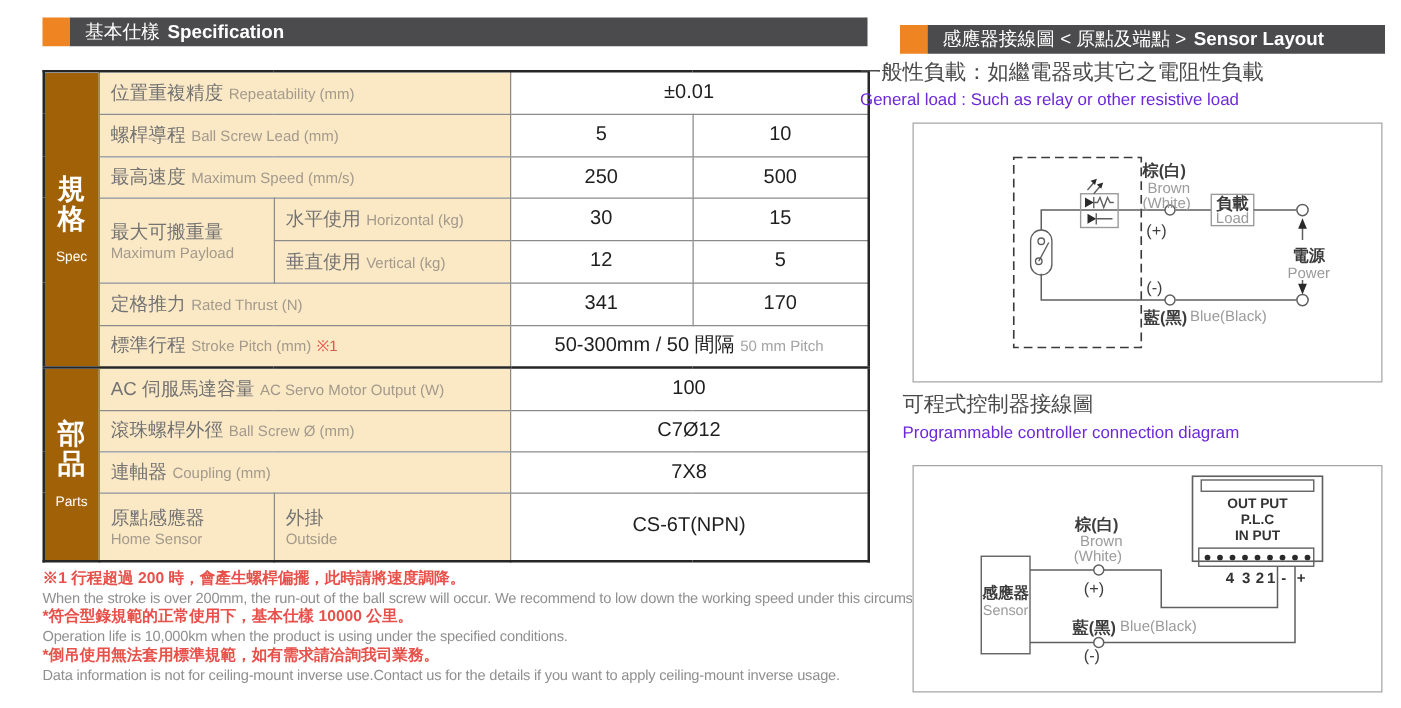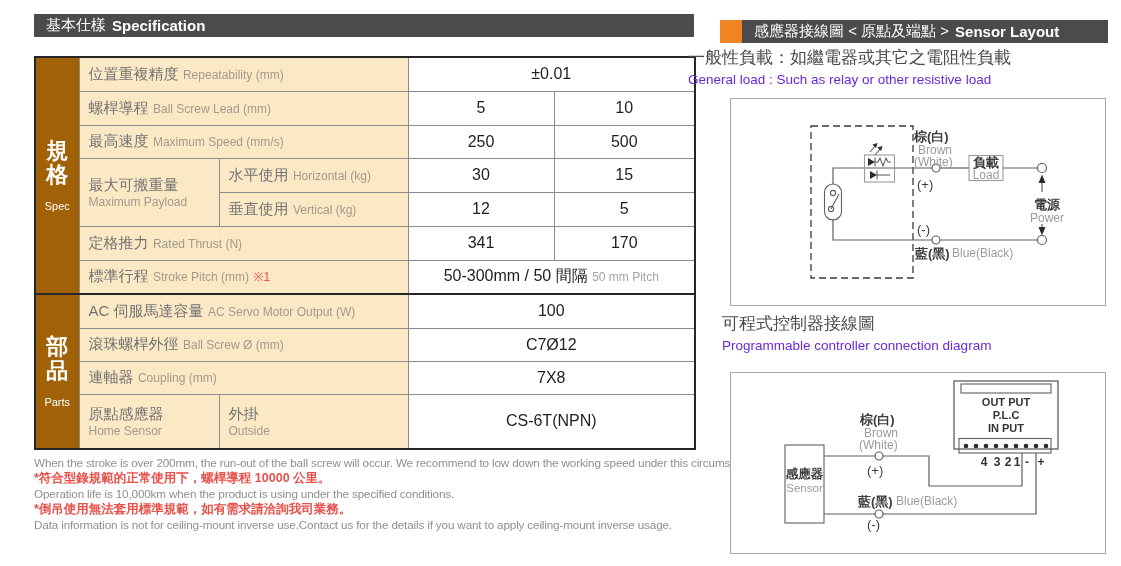--- a/index.html
+++ b/index.html
@@ -5,21 +5,21 @@
   html,body{margin:0;padding:0;background:#fff;}
   .page{position:relative;width:1121px;height:566px;background:#ffffff;
         font-family:"Liberation Sans",sans-serif;overflow:hidden;}
 
   
   .hdr{position:absolute;height:23px;display:flex;align-items:stretch;}
   .hdr .sq{width:22px;background:#ef8522;}
   .hdr .bar{flex:1;background:#4b4b4d;color:#fff;display:flex;align-items:center;
             padding-left:12px;font-size:15px;gap:6px;white-space:nowrap;}
   .hdr .bar .b{font-weight:bold;}
-  .hdr-left{left:34px;top:14px;width:660px;flex-direction:column;}
+  .hdr-left{left:34px;top:14px;width:660px;}
   .hdr-right{left:720px;top:20px;width:388px;}
 
   
   .tblwrap{position:absolute;left:34px;top:56px;}
   table.spec{border-collapse:collapse;table-layout:fixed;border:2px solid #262626;}
   table.spec td{border:1px solid #8b8b8b;overflow:hidden;vertical-align:middle;}
   tr.h34{height:34px;} tr.h33{height:33px;} tr.h55{height:55px;}
   td.side{background:#a16207;border-right:2px solid #262626;text-align:center;color:#fff;}
   .side-cjk{width:26px;margin:0 auto;font-size:22px;font-weight:bold;line-height:1.08;word-break:break-all;}
   .side-en{font-size:11px;margin-top:14px;}
@@ -184,22 +184,23 @@
           <div class="cjk">外掛</div>
           <div class="en">Outside</div>
         </td>
         <td class="val vdark" colspan="2">CS-6T(NPN)</td>
       </tr>
     </tbody>
       </table>
   </div>
 
   <div class="footnotes">
+    <div class="fn-red">※1 行程超過 200 時，會產生螺桿偏擺，此時請將速度調降。</div>
     <div class="fn-gray">When the stroke is over 200mm, the run-out of the ball screw will occur. We recommend to low down the working speed under this circumstances.</div>
-    <div class="fn-red">*符合型錄規範的正常使用下，螺桿導程 10000 公里。</div>
+    <div class="fn-red">*符合型錄規範的正常使用下，基本仕樣 10000 公里。</div>
     <div class="fn-gray">Operation life is 10,000km when the product is using under the specified conditions.</div>
     <div class="fn-red">*倒吊使用無法套用標準規範，如有需求請洽詢我司業務。</div>
     <div class="fn-gray">Data information is not for ceiling-mount inverse use.Contact us for the details if you want to apply ceiling-mount inverse usage.</div>
   </div>
 
   <div class="hdr hdr-right">
     <div class="sq"></div>
     <div class="bar">
       <span>感應器接線圖 &lt; 原點及端點 &gt;</span>
       <span class="b">Sensor Layout</span>

